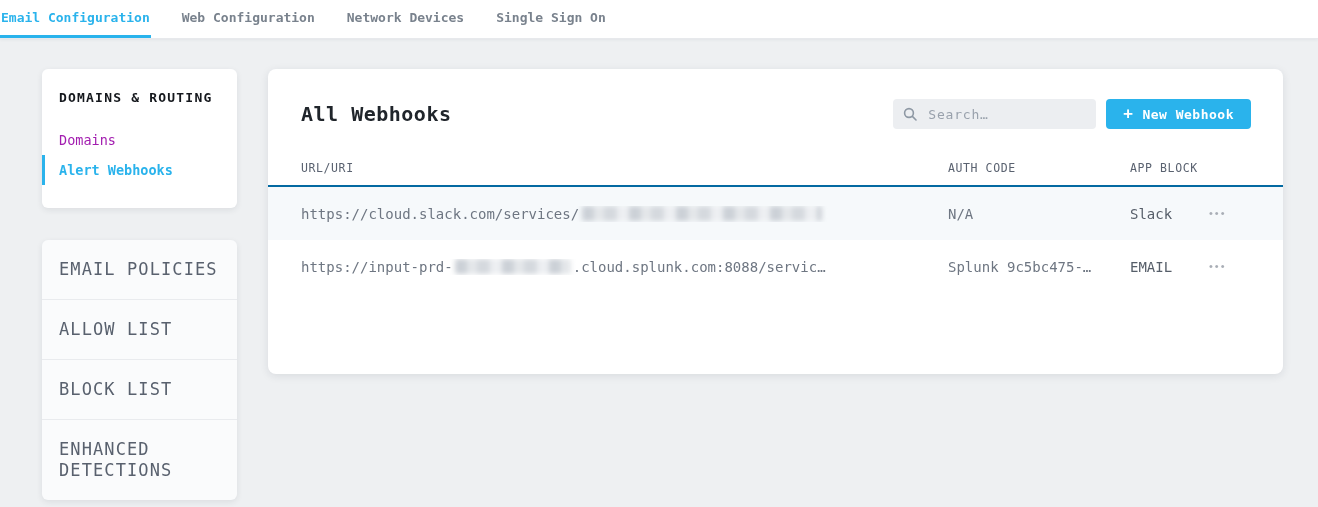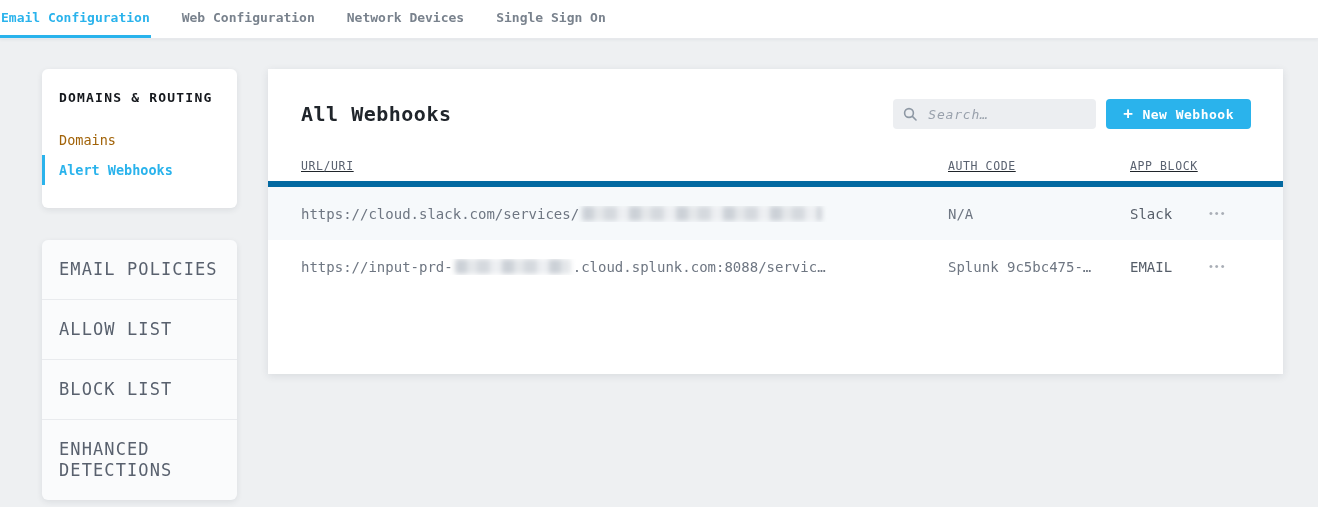--- a/index.html
+++ b/index.html
@@ -54,21 +54,21 @@
   .routing-heading {
     margin: 0 17px 20px;
     font-size: 13px; font-weight: 700;
     letter-spacing: 1.2px;
     color: #15181d;
   }
   .side-item {
     padding: 7px 14px;
     border-left: 3px solid transparent;
     font-size: 13.5px;
-    color: #a16207;
+    color: #a21caf;
     cursor: pointer;
     white-space: nowrap;
   }
   .side-item.active {
     color: #2ab3ec;
     font-weight: 700;
     border-left-color: #2ab3ec;
   }
 
   
@@ -86,21 +86,21 @@
     cursor: pointer;
     border-top: 1px solid #e9ebee;
   }
   .section-link:first-child { border-top: none; }
 
   
   .main-card {
     flex: 1 1 auto;
     margin-left: 31px;
     height: 305px;
-    border-radius: 0;
+    border-radius: 8px;
     background: #ffffff;
     box-shadow: 0 2px 8px rgba(30,40,60,0.10);
     overflow: hidden;
   }
   .main-header {
     display: flex;
     align-items: center;
     justify-content: space-between;
     padding: 30px 32px 0 33px;
   }
@@ -117,21 +117,21 @@
     width: 203px; height: 30px;
     background: #eceef1;
     border-radius: 4px;
     padding: 0 10px;
   }
   .search-box svg { flex: 0 0 auto; margin-right: 9px; }
   .search-input {
     border: none; outline: none; background: transparent;
     font-family: inherit;
     font-size: 13px; letter-spacing: 0.8px;
-    color: #4d7c0f; width: 100%; font-style: italic;
+    color: #4d7c0f; width: 100%;
   }
   .search-input::placeholder { color: #99a1ac; }
   .new-webhook-btn {
     margin-left: 10px;
     height: 30px;
     padding: 0 17px;
     border: none; border-radius: 4px;
     background: #2ab3ec;
     color: #ffffff;
     font-family: inherit;
@@ -144,22 +144,21 @@
   .new-webhook-btn .plus { font-size: 16px; font-weight: 700; margin-right: 9px; line-height: 1; }
 
   
   .table { margin-top: 21px; }
   .trow {
     display: flex; align-items: center;
     padding: 0 32px 0 33px;
   }
   .thead {
     height: 37px;
-    border-bottom: 6px solid #0369a1;
-    text-decoration: underline;
+    border-bottom: 2px solid #0369a1;
   }
   .thead .tcell {
     font-size: 11.5px;
     letter-spacing: 0.6px;
     color: #5a6270;
   }
   .tcell { white-space: nowrap; overflow: hidden; }
   .col-url  { flex: 0 0 647px; }
   .col-auth { flex: 0 0 182px; }
   .col-app  { flex: 0 0 77px;  }

